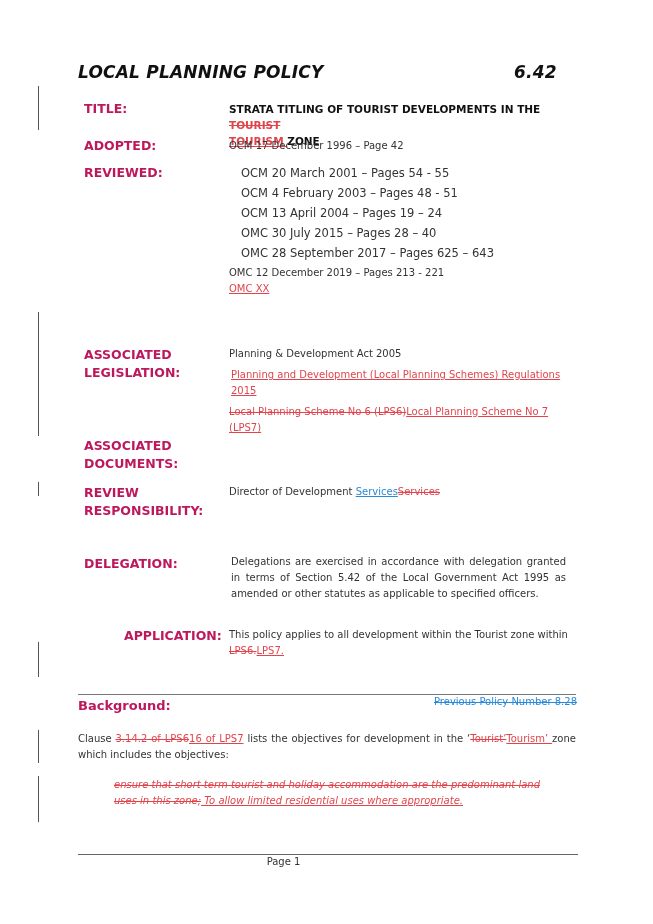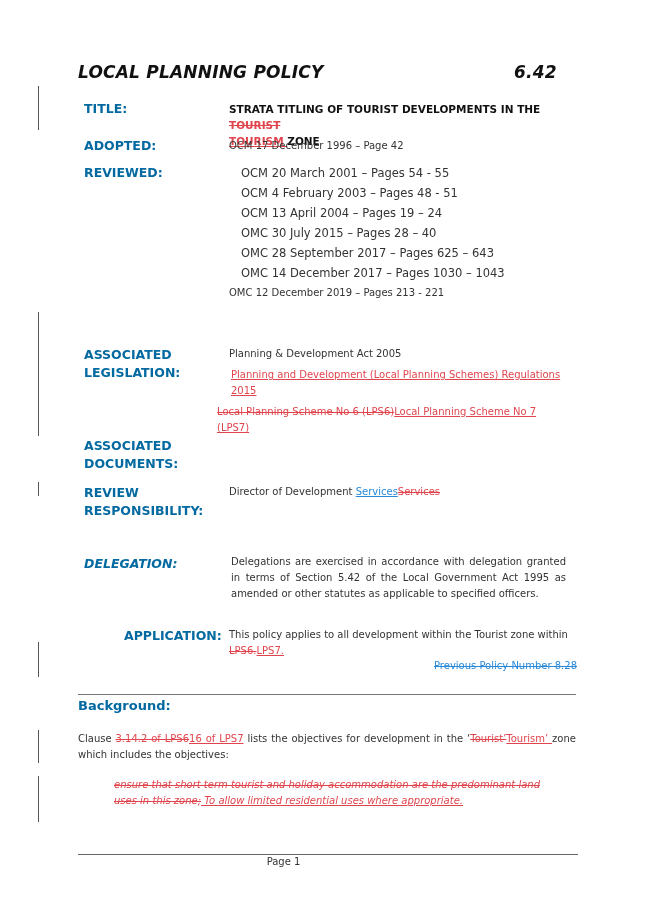--- a/index.html
+++ b/index.html
@@ -1,25 +1,25 @@
 <!DOCTYPE html>
 <html><head>
 <meta charset="utf-8">
 <style>
   html, body { margin:0; padding:0; background:#fff; }
   body { width:653px; height:924px; position:relative; overflow:hidden;
          font-family:"DejaVu Sans", sans-serif; color:#222; }
   .abs { position:absolute; }
   .hdr { font-weight:bold; font-size:17px; color:#111; letter-spacing:0.2px;font-style:italic; }
-  .lbl { font-weight:bold; font-size:12.5px; color:#0369a1; line-height:18px; }
+  .lbl { font-weight:bold; font-size:12.5px; color:#be185d; line-height:18px; }
   .val { font-size:10px; color:#333; line-height:16px; }
   .ins-red { color:#e0454d; text-decoration:underline; }
   .del-red { color:#e0454d; text-decoration:line-through; }
   .ins-blue { color:#2a8ad8; text-decoration:underline; }
-  .del-blue { color:#2a8ad8; text-decoration:line-through; }
+  .del-blue { color:#2a8ad8; text-decoration:line-through;margin-top:36px; }
   .bar { position:absolute; left:38px; width:1px; background:#555; }
   .hr { position:absolute; height:1px; background:#777; }
   .title-val { font-weight:bold; font-size:10.5px; color:#111; line-height:16px; }
   .rev { font-size:11.5px; color:#333; line-height:16px; height:20px;margin-left:12px; }
   .just { text-align:justify; }
   .ital { font-style:italic; }
 </style>
 </head>
 <body>
 
@@ -41,48 +41,48 @@
 <div class="abs lbl" style="left:84px;top:137px;">ADOPTED:</div>
 <div class="abs val" style="left:229px;top:138px;">OCM 17 December 1996 – Page 42</div>
 
 <div class="abs lbl" style="left:84px;top:164px;">REVIEWED:</div>
 <div class="abs" style="left:229px;top:165px;">
   <div class="rev">OCM 20 March 2001 – Pages 54 - 55</div>
   <div class="rev">OCM 4 February 2003 – Pages 48 - 51</div>
   <div class="rev">OCM 13 April 2004 – Pages 19 – 24</div>
   <div class="rev">OMC 30 July 2015 – Pages 28 – 40</div>
   <div class="rev">OMC 28 September 2017 – Pages 625 – 643</div>
-  <div class="rev">OMC 14 December 2017 – Pages 1030 – 1043</div>
   <div class="val">OMC 12 December 2019 – Pages 213 - 221</div>
+  <div class="val ins-red">OMC XX</div>
 </div>
 
 <div class="abs lbl" style="left:84px;top:346px;">
   <div>ASSOCIATED</div>
   <div>LEGISLATION:</div>
 </div>
 <div class="abs val" style="left:229px;top:346px;">Planning &amp; Development Act 2005</div>
 <div class="abs val ins-red" style="left:231px;top:367px;width:330px;">Planning and Development (Local Planning Schemes) Regulations 2015</div>
-<div class="abs val" style="left:217px;top:404px;width:350px;">
+<div class="abs val" style="left:229px;top:404px;width:350px;">
   <span class="del-red">Local Planning Scheme No 6 (LPS6)</span><span class="ins-red">Local Planning Scheme No 7 (LPS7)</span>
 </div>
 
 <div class="abs lbl" style="left:84px;top:437px;">
   <div>ASSOCIATED</div>
   <div>DOCUMENTS:</div>
 </div>
 
 <div class="abs lbl" style="left:84px;top:484px;">
   <div>REVIEW</div>
   <div>RESPONSIBILITY:</div>
 </div>
 <div class="abs val" style="left:229px;top:484px;">
   <span>Director of Development </span><span class="ins-blue">Services</span><span class="del-red">Services</span>
 </div>
 
-<div class="abs lbl" style="left:84px;top:555px;font-style:italic;">DELEGATION:</div>
+<div class="abs lbl" style="left:84px;top:555px;">DELEGATION:</div>
 <div class="abs val just" style="left:231px;top:554px;width:335px;">Delegations are exercised in accordance with delegation granted in terms of Section 5.42 of the Local Government Act 1995 as amended or other statutes as applicable to specified officers.</div>
 
 <div class="abs lbl" style="left:84px;top:627px;margin-left:40px;">APPLICATION:</div>
 <div class="abs val" style="left:229px;top:627px;width:340px;">
   <span>This policy applies to all development within the Tourist zone within </span><span class="del-red">LPS6.</span><span class="ins-red">LPS7.</span>
 </div>
 <div class="abs val del-blue" style="right:76px;top:658px;">Previous Policy Number 8.28</div>
 
 <div class="hr" style="left:78px;top:694px;width:498px;"></div>
 

